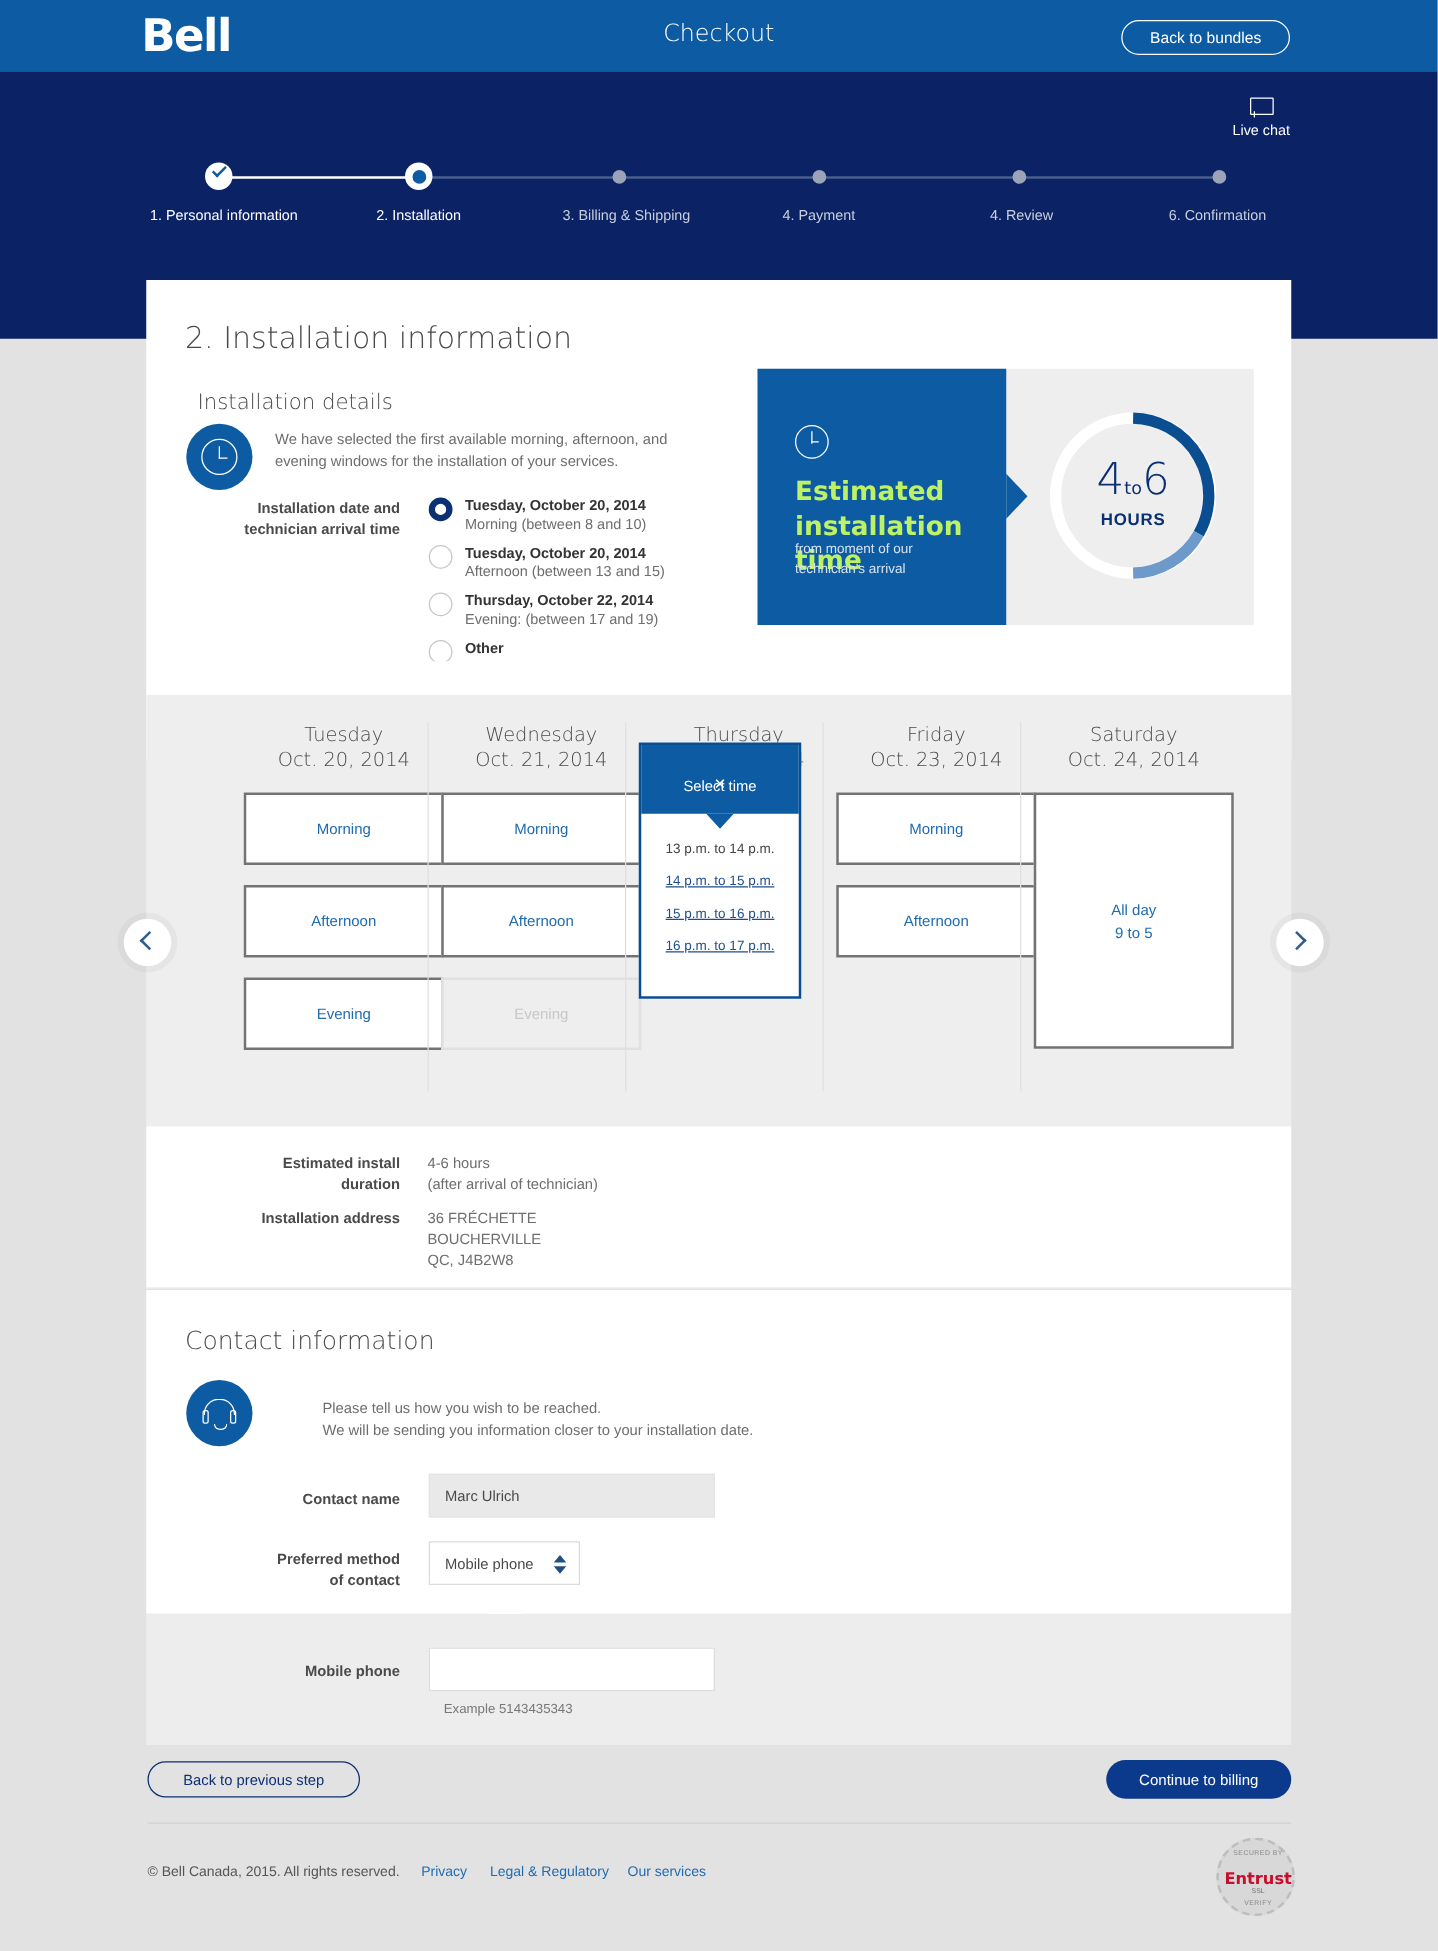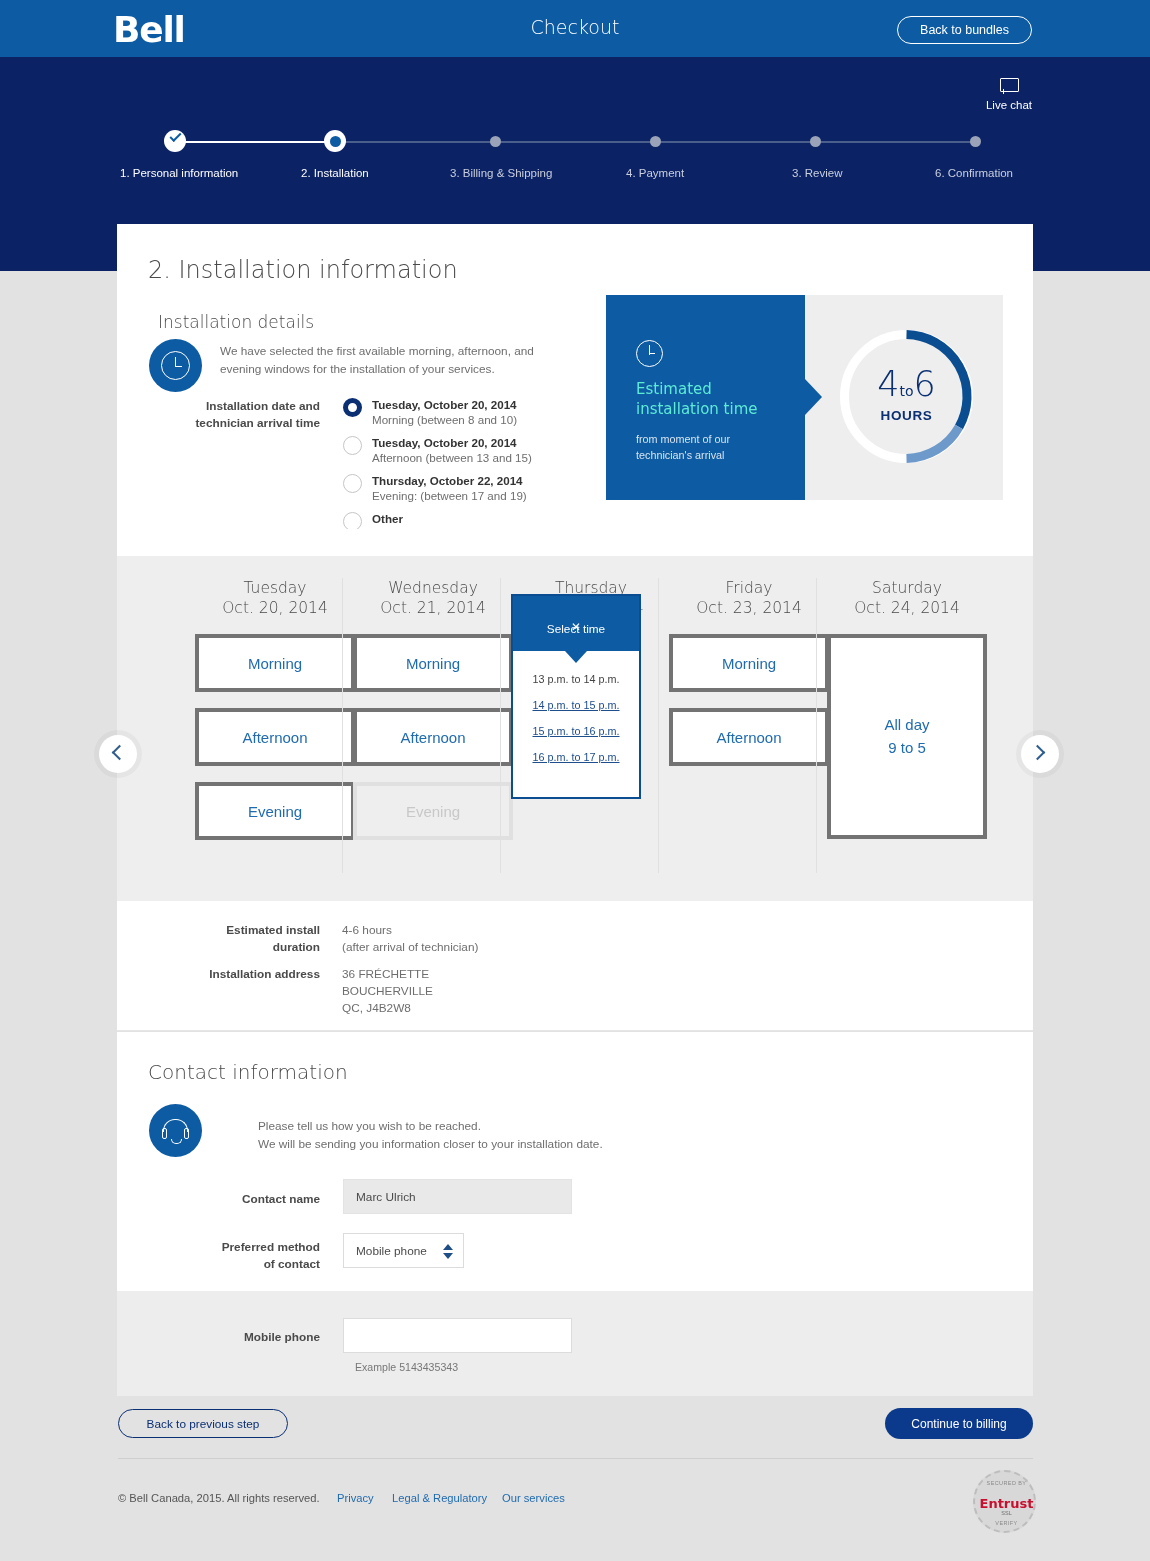--- a/index.html
+++ b/index.html
@@ -151,21 +151,21 @@
     border-left:17px solid #0d5ca3;
   }
   .est-clock{
     position:absolute; left:30px; top:45px; width:27px;height:27px;
     border:1.5px solid #fff; border-radius:50%;
   }
   .est-clock:before{content:"";position:absolute;left:11.5px;top:4px;width:1.4px;height:9.5px;background:#fff;}
   .est-clock:after{content:"";position:absolute;left:12px;top:12px;width:6px;height:1.4px;background:#fff;}
   .est-h{
     position:absolute; left:30px; top:85px; width:165px;
-    color:#5eead4; font-size:15px; font-weight:400; line-height:1.32;
+    color:#bef264; font-size:21px; font-weight:700; line-height:1.32;
     font-family:"DejaVu Sans", sans-serif;
   }
   .est-p{
     position:absolute; left:30px; top:137px; width:160px;
     color:#d7e3f0; font-size:10.8px; line-height:1.45;
   }
   .donut{
     position:absolute; left:232px; top:30px; width:137px; height:143px;
   }
   .donut-txt{
@@ -191,23 +191,23 @@
     position:absolute; top:22px; width:160px;
   }
   .daycol .sep{
     position:absolute; left:-11px; top:0; width:1px; height:295px; background:#e0e0e0;
   }
   .dname{
     text-align:center; font-size:15.5px; font-weight:300; color:#4a4a4a;
     font-family:"DejaVu Sans", sans-serif; line-height:1.3;
   }
   .slot{
-    margin:16px 0 0 0; height:58px; background:#ffffff; border:4px solid #737373;
+    margin:16px 0 0 0; height:58px; background:#ffffff; border:2px solid #737373;
     display:flex; align-items:center; justify-content:center;
-    color:#1f6bb0; font-size:15px; cursor:pointer;
+    color:#1f6bb0; font-size:12px; cursor:pointer;
   }
   .slot.disabled{ background:#eeeeee; border-color:#e0e0e0; color:#c8c8c8; cursor:default;}
   .slot.allday{ height:205px; line-height:1.5; text-align:center;}
 
   
   .popup{
     position:absolute; left:0; top:16px; width:130px; height:205px;
     background:#ffffff; border:2px solid #0b4d91;
   }
   .popup-head{
@@ -363,21 +363,21 @@
     <div class="step-label muted" style="left:-45px;">3. Billing &amp; Shipping</div>
   </div>
 
   <div class="step" style="left:655px;">
     <div class="dot small"></div>
     <div class="step-label muted" style="left:-29px;">4. Payment</div>
   </div>
 
   <div class="step" style="left:815px;">
     <div class="dot small"></div>
-    <div class="step-label muted" style="left:-23px;">3. Review</div>
+    <div class="step-label muted" style="left:-23px;">4. Review</div>
   </div>
 
   <div class="step" style="left:975px;">
     <div class="dot small"></div>
     <div class="step-label muted" style="left:-40px;">6. Confirmation</div>
   </div>
 </div>
 
 <div class="card">
   <h1 class="sec-title">2. Installation information</h1>

